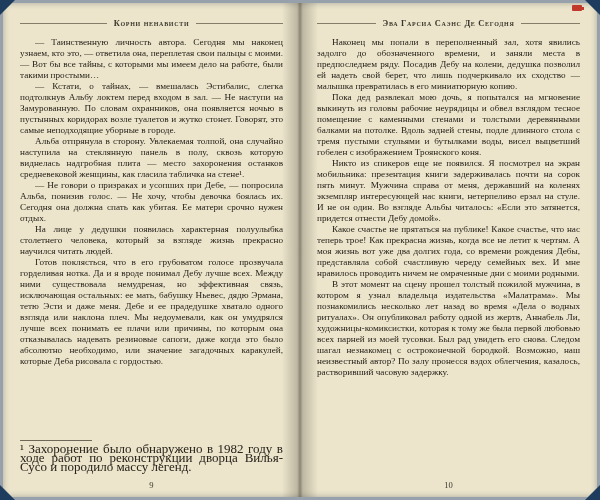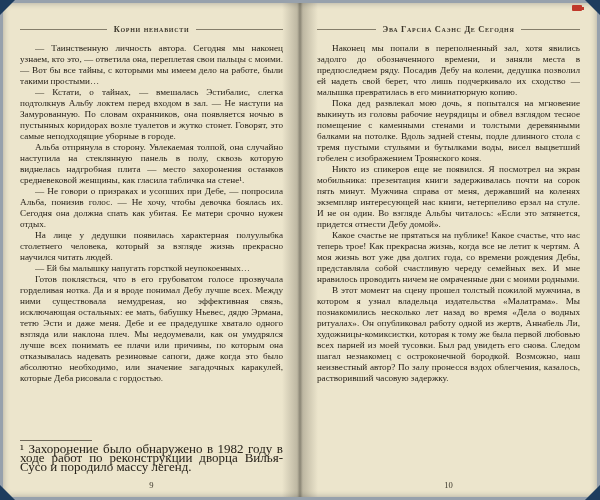--- a/index.html
+++ b/index.html
@@ -16,21 +16,21 @@
   }
   .spread {
     position: absolute; left: 3px; top: 3px; right: 3px; bottom: 3px;
     background: #ece5cc;
     box-shadow: inset 0 0 6px rgba(40,45,55,.35);
     display: flex;
   }
   .page {
     position: relative; width: 50%; height: 100%;
     box-sizing: border-box;
-    padding: 20px 17px 24px 17px;
+    padding: 14px 17px 24px 17px;
     overflow: hidden;
     display: flex; flex-direction: column;
   }
   .page-header {
     display: flex; align-items: center; gap: 7px;
     margin: 2px 0 9px 0;
     flex: 0 0 auto;
   }
   .page-header .rule {
     flex: 1 1 auto; height: 1px; background: #847d6a;
@@ -101,21 +101,20 @@
         <span class="rule"></span>
         <span class="header-text">Корни ненависти</span>
         <span class="rule"></span>
       </div>
       <div class="body-text">
         <p>— Таинственную личность автора. Сегодня мы наконец узнаем, кто это, — ответила она, переплетая свои пальцы с моими. — Вот бы все тайны, с которыми мы имеем дело на работе, были такими простыми…</p>
         <p>— Кстати, о тайнах, — вмешалась Эстибалис, слегка подтолкнув Альбу локтем перед входом в зал. — Не наступи на Замурованную. По словам охранников, она появляется ночью в пустынных коридорах возле туалетов и жутко стонет. Говорят, это самые неподходящие уборные в городе.</p>
         <p>Альба отпрянула в сторону. Увлекаемая толпой, она случайно наступила на стеклянную панель в полу, сквозь которую виднелась надгробная плита — место захоронения останков средневековой женщины, как гласила табличка на стене¹.</p>
         <p>— Не говори о призраках и усопших при Дебе, — попросила Альба, понизив голос. — Не хочу, чтобы девочка боялась их. Сегодня она должна спать как убитая. Ее матери срочно нужен отдых.</p>
         <p>На лице у дедушки появилась характерная полуулыбка столетнего человека, который за взгляде жизнь прекрасно научился читать людей.</p>
-        <p>— Ей бы малышку напугать горсткой неупокоенных…</p>
         <p>Готов поклясться, что в его грубоватом голосе прозвучала горделивая нотка. Да и я вроде понимал Дебу лучше всех. Между ними существовала немудреная, но эффективная связь, исключающая остальных: ее мать, бабушку Ньевес, дядю Эрмана, тетю Эсти и даже меня. Дебе и ее прадедушке хватало одного взгляда или наклона плеч. Мы недоумевали, как он умудрялся лучше всех понимать ее плачи или причины, по которым она отказывалась надевать резиновые сапоги, даже когда это было абсолютно необходимо, или значение загадочных каракулей, которые Деба рисовала с гордостью.</p>
       </div>
       <div class="footnote-block">
         <div class="footnote-rule"></div>
         <div class="footnote">¹ Захоронение было обнаружено в 1982 году в ходе работ по реконструкции дворца Вилья-Сусо и породило массу легенд.</div>
       </div>
       <div class="page-number">9</div>
     </div>
 
     <div class="page">

